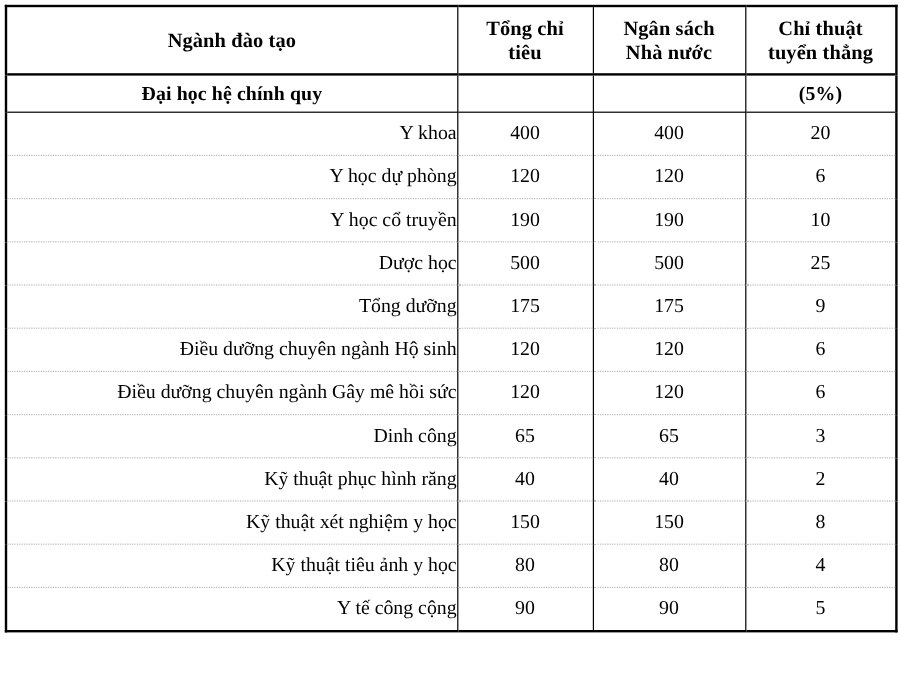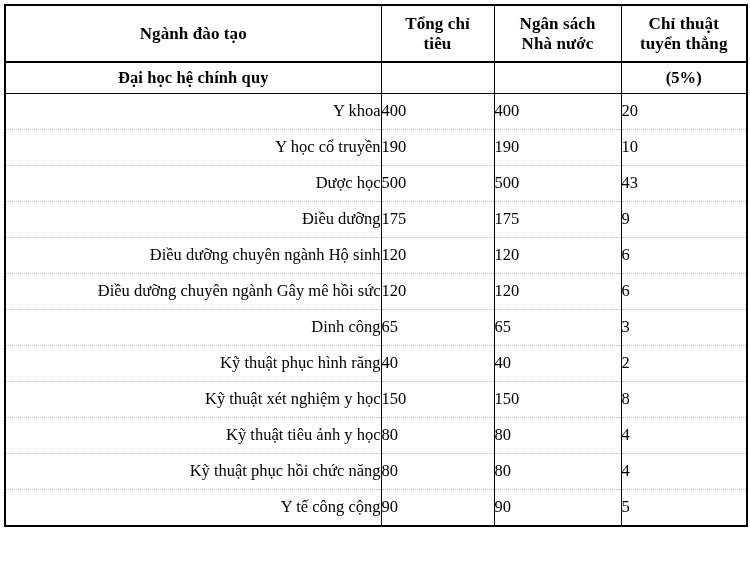--- a/index.html
+++ b/index.html
@@ -90,21 +90,21 @@
   tbody tr:last-child td {
     border-bottom: 2.5px solid #000000;
   }
 
   td.cell-name {
     text-align: right;
     padding-left: 10px;
     white-space: nowrap;
   }
   td.cell-num {
-    text-align: left;
+    text-align: center;
   }
 
   
   table.quota-table td:first-child,
   table.quota-table th:first-child {
     border-left: 2.5px solid #000000;
   }
   table.quota-table td:last-child,
   table.quota-table th:last-child {
     border-right: 2.5px solid #000000;
@@ -145,33 +145,39 @@
       </tr>
     </thead>
     <tbody id="table-body">
         <tr>
           <td class="cell-name">Y khoa</td>
           <td class="cell-num">400</td>
           <td class="cell-num">400</td>
           <td class="cell-num">20</td>
         </tr>
         <tr>
+          <td class="cell-name">Y học dự phòng</td>
+          <td class="cell-num">120</td>
+          <td class="cell-num">120</td>
+          <td class="cell-num">6</td>
+        </tr>
+        <tr>
           <td class="cell-name">Y học cổ truyền</td>
           <td class="cell-num">190</td>
           <td class="cell-num">190</td>
           <td class="cell-num">10</td>
         </tr>
         <tr>
           <td class="cell-name">Dược học</td>
           <td class="cell-num">500</td>
           <td class="cell-num">500</td>
-          <td class="cell-num">43</td>
-        </tr>
-        <tr>
-          <td class="cell-name">Điều dưỡng</td>
+          <td class="cell-num">25</td>
+        </tr>
+        <tr>
+          <td class="cell-name">Tổng dưỡng</td>
           <td class="cell-num">175</td>
           <td class="cell-num">175</td>
           <td class="cell-num">9</td>
         </tr>
         <tr>
           <td class="cell-name">Điều dưỡng chuyên ngành Hộ sinh</td>
           <td class="cell-num">120</td>
           <td class="cell-num">120</td>
           <td class="cell-num">6</td>
         </tr>
@@ -199,26 +205,20 @@
           <td class="cell-num">150</td>
           <td class="cell-num">8</td>
         </tr>
         <tr>
           <td class="cell-name">Kỹ thuật tiêu ảnh y học</td>
           <td class="cell-num">80</td>
           <td class="cell-num">80</td>
           <td class="cell-num">4</td>
         </tr>
         <tr>
-          <td class="cell-name">Kỹ thuật phục hồi chức năng</td>
-          <td class="cell-num">80</td>
-          <td class="cell-num">80</td>
-          <td class="cell-num">4</td>
-        </tr>
-        <tr>
           <td class="cell-name">Y tế công cộng</td>
           <td class="cell-num">90</td>
           <td class="cell-num">90</td>
           <td class="cell-num">5</td>
         </tr>
       </tbody>
   </table>
 </div>
 
 </body></html>

